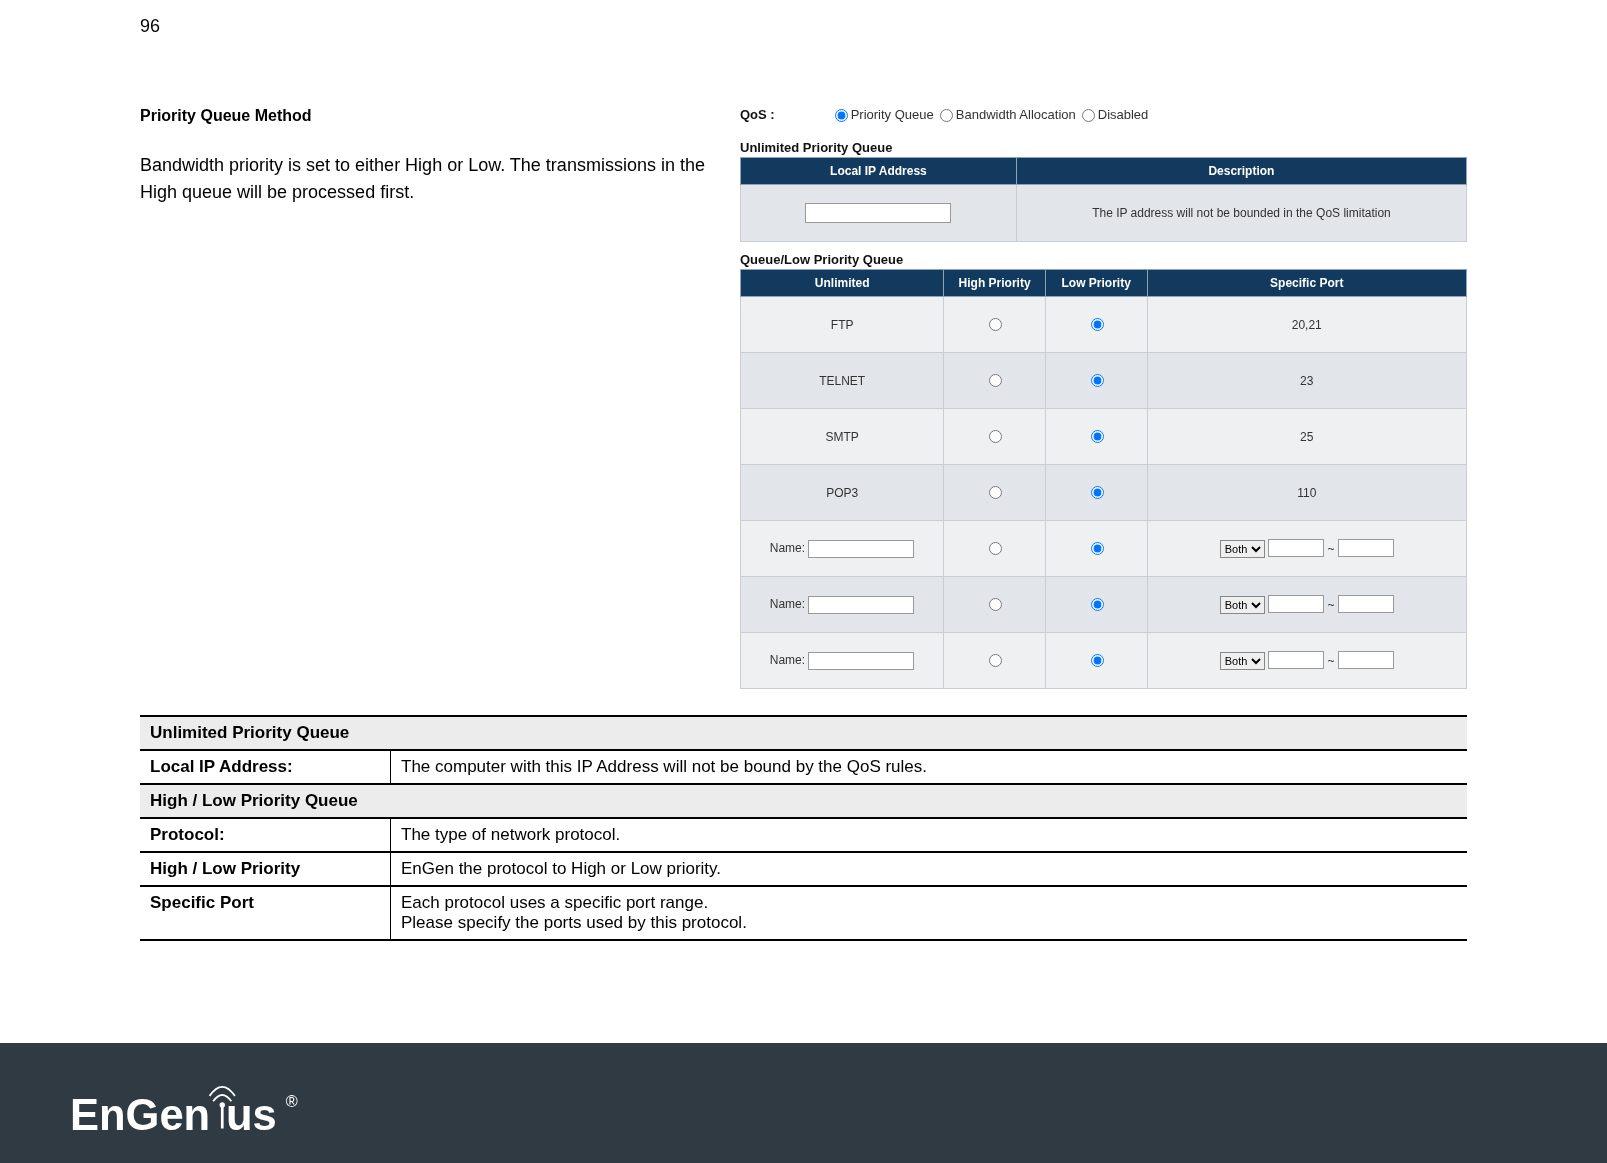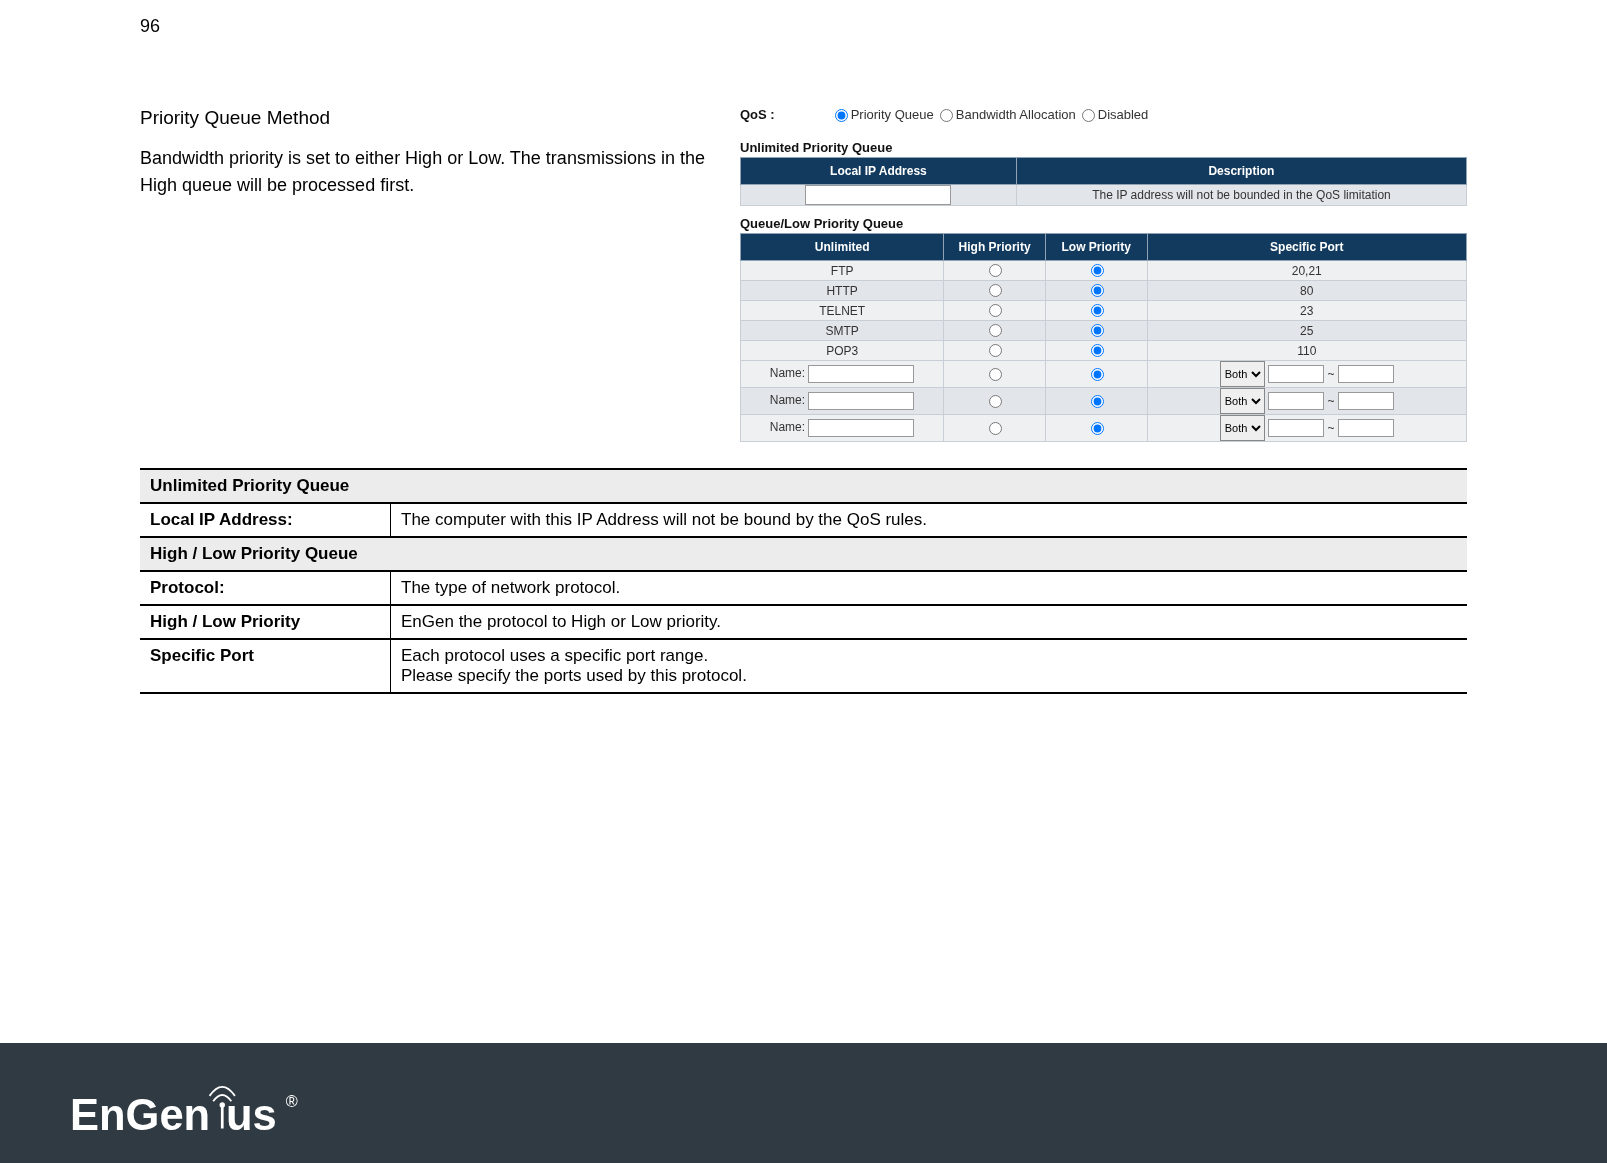--- a/index.html
+++ b/index.html
@@ -2,37 +2,37 @@
 <html><head>
 <meta charset="utf-8">
 <style>
   html,body{margin:0;padding:0;font-family:Arial,Helvetica,sans-serif;font-size:14px;color:#000;background:#fff;width:1607px;}
   .page{position:relative;width:1607px;height:1163px;}
   .content{position:absolute;top:16px;left:140px;right:140px;}
   .pagenum{font-size:18px;margin-bottom:70px;}
   .two-col{display:flex;gap:30px;align-items:flex-start;}
   .left-col{flex:0 0 570px;}
   .right-col{flex:1;}
-  .section-title{font-weight:normal;font-size:19px;margin-bottom:16px;}
+  .section-title{font-weight:bold;font-size:16px;margin-bottom:27px;}
   .body-text{font-size:18px;line-height:1.5;}
   
   .panel{font-size:12px;color:#333;}
   .qos-row{display:flex;align-items:center;gap:60px;margin-bottom:18px;}
   .qos-label{font-weight:bold;font-size:13px;color:#111;}
   .radio-row{display:flex;align-items:center;gap:6px;font-size:13px;color:#333;}
   .radio-row input{margin:0 3px 0 0;vertical-align:middle;}
   .subhead{font-weight:bold;font-size:13px;margin:10px 0 2px 0;color:#111;}
   table.grid{border-collapse:collapse;width:100%;table-layout:fixed;}
   table.grid th{background:#123a5e;color:#fff;font-weight:bold;font-size:12px;padding:6px 4px;border:1px solid #8fa3b5;text-align:center;}
-  table.grid td{background:#eef0f2;border:1px solid #c7ced5;font-size:12px;color:#333;padding:0;text-align:center;vertical-align:middle;}
+  table.grid td{background:#eef0f2;border:1px solid #c7ced5;font-size:12px;color:#333;padding:18px;text-align:center;vertical-align:middle;}
   table.grid tr:nth-child(even) td{background:#e2e6ea;}
   .upq td.desc{text-align:center;}
   .ip-input{width:140px;height:16px;border:1px solid #999;background:#fff;}
   .name-input{width:100px;height:14px;border:1px solid #999;background:#fff;vertical-align:middle;}
-  .sel{height:26px;font-size:11px;border:1px solid #888;}
+  .sel{height:18px;font-size:11px;border:1px solid #888;}
   .port-input{width:50px;height:14px;border:1px solid #999;background:#fff;}
   .port-cell{white-space:nowrap;}
   .name-cell{white-space:nowrap;text-align:center;}
   
   .desc-table{width:100%;border-collapse:collapse;margin-top:26px;font-size:17px;}
   .desc-table td,.desc-table th{border-top:2px solid #000;border-bottom:2px solid #000;padding:6px 10px;text-align:left;vertical-align:top;}
   .desc-table .group{background:#ececec;font-weight:bold;}
   .desc-table .label{font-weight:bold;width:230px;border-right:1px solid #000;}
   
   .footer{position:absolute;left:0;right:0;bottom:0;height:120px;background:#2f3a42;}
@@ -95,26 +95,20 @@
             <th>Low Priority</th>
             <th>Specific Port</th>
           </tr>
           </tbody>
             <tbody id="hlq-body">
               <tr>
                 <td>FTP</td>
                 <td><input type="radio" name="p0" style=""></td>
                 <td><input type="radio" name="p0" checked="" style=""></td>
                 <td>20,21</td>
-              </tr>
-              <tr>
-                <td>HTTP</td>
-                <td><input type="radio" name="p1" style=""></td>
-                <td><input type="radio" name="p1" checked="" style=""></td>
-                <td>80</td>
               </tr>
               <tr>
                 <td>TELNET</td>
                 <td><input type="radio" name="p2" style=""></td>
                 <td><input type="radio" name="p2" checked="" style=""></td>
                 <td>23</td>
               </tr>
               <tr>
                 <td>SMTP</td>
                 <td><input type="radio" name="p3" style=""></td>

